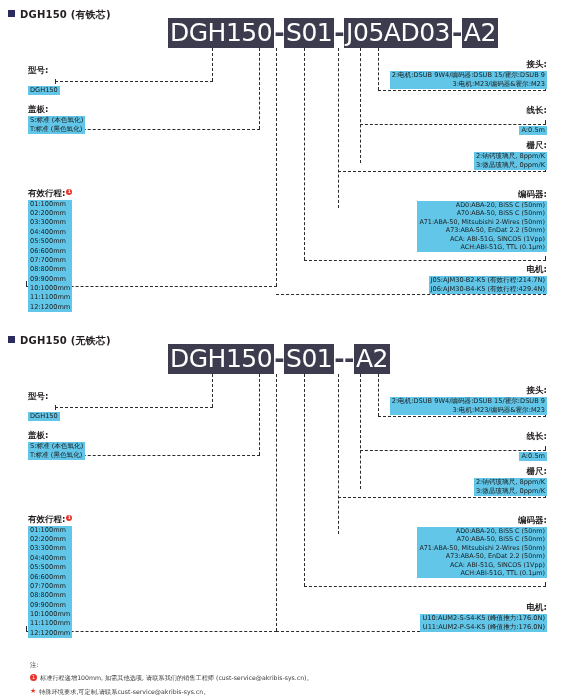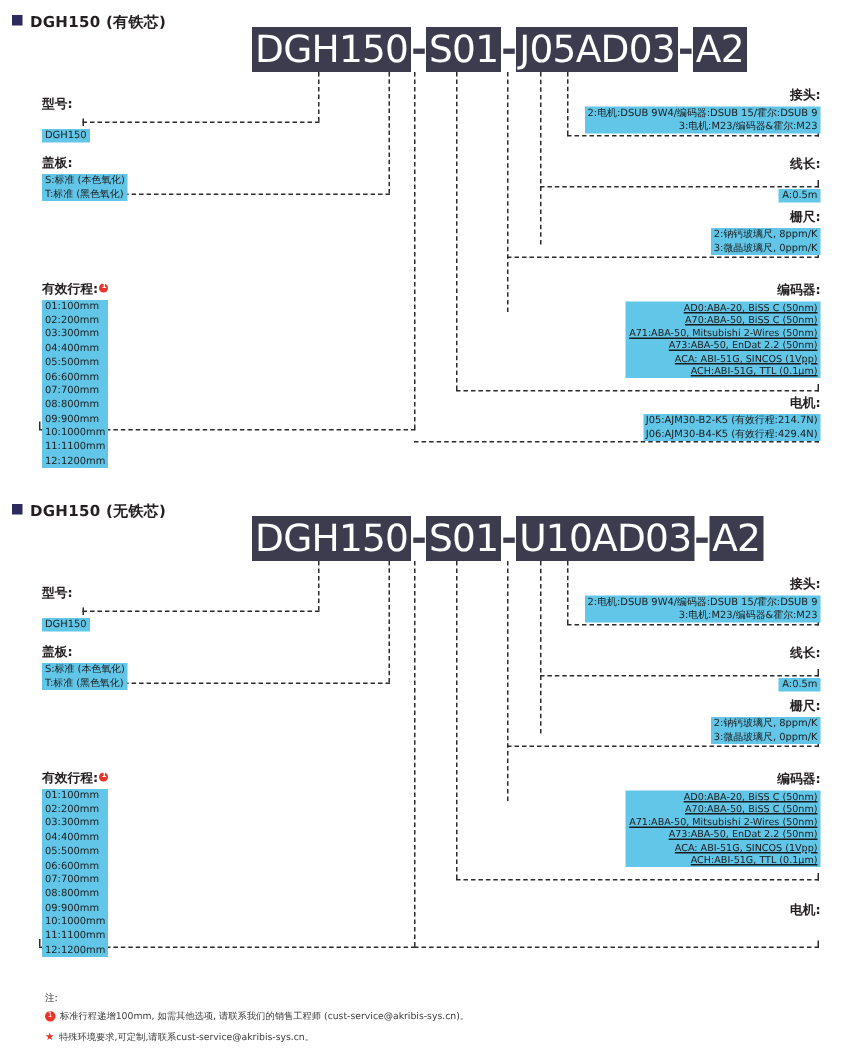--- a/index.html
+++ b/index.html
@@ -96,21 +96,21 @@
     background: #62c6e8;
     display: inline-block;
     padding: 0px 2px;
     font-size: 6.6px;
     line-height: 1.42;
     color: #1b1b1b;
     white-space: nowrap;
   }
   .vals .v { display: block; }
   .blk.right .vals { text-align: right; }
-  .vals.tall { line-height: 1.33; font-size: 6.4px; text-decoration: underline; }
+  .vals.tall { line-height: 1.33; font-size: 6.4px; }
 
   .dot-note {
     display: inline-block;
     width: 6px; height: 6px;
     border-radius: 50%;
     background: #e8342a;
     color: #fff;
     font-size: 4.6px;
     line-height: 6px;
     text-align: center;
@@ -271,21 +271,20 @@
 
   <div class="sec-head">
     <span class="bullet"></span><span>DGH150 (无铁芯)</span>
   </div>
 
   <div class="code-row">
     <span class="code-seg">DGH150</span>
     <span class="code-dash">-</span>
     <span class="code-seg">S01</span>
     <span class="code-dash">-</span>
-    <span class="code-seg">U10AD03</span>
     <span class="code-dash">-</span>
     <span class="code-seg">A2</span>
   </div>
 
   <div class="vline" style="left:212px; top:48px; height:33px;"></div>
   <div class="vline" style="left:259px; top:48px; height:81px;"></div>
   <div class="vline" style="left:276px; top:48px; height:257px;"></div>
   <div class="vline" style="left:304px; top:48px; height:212px;"></div>
   <div class="vline" style="left:338px; top:48px; height:160px;"></div>
   <div class="vline" style="left:360px; top:48px; height:115px;"></div>
@@ -372,20 +371,24 @@
       <span class="v">A70:ABA-50, BiSS C (50nm)</span>
       <span class="v">A71:ABA-50, Mitsubishi 2-Wires (50nm)</span>
       <span class="v">A73:ABA-50, EnDat 2.2 (50nm)</span>
       <span class="v">ACA: ABI-51G, SINCOS (1Vpp)</span>
       <span class="v">ACH:ABI-51G, TTL (0.1μm)</span>
     </div>
   </div>
 
   <div class="blk right" style="right:22px; top:277px;">
     <div class="cap">电机:</div>
+    <div class="vals">
+      <span class="v">U10:AUM2-S-S4-K5 (峰值推力:176.0N)</span>
+      <span class="v">U11:AUM2-P-S4-K5 (峰值推力:176.0N)</span>
+    </div>
   </div>
 </div>
 
 <div id="notes">
   <div class="n-title">注:</div>
   <div class="n-row">
     <span class="n-mark">1</span>
     <span class="n-text">标准行程递增100mm, 如需其他选项, 请联系我们的销售工程师 (cust-service@akribis-sys.cn)。</span>
   </div>
   <div class="n-row">

